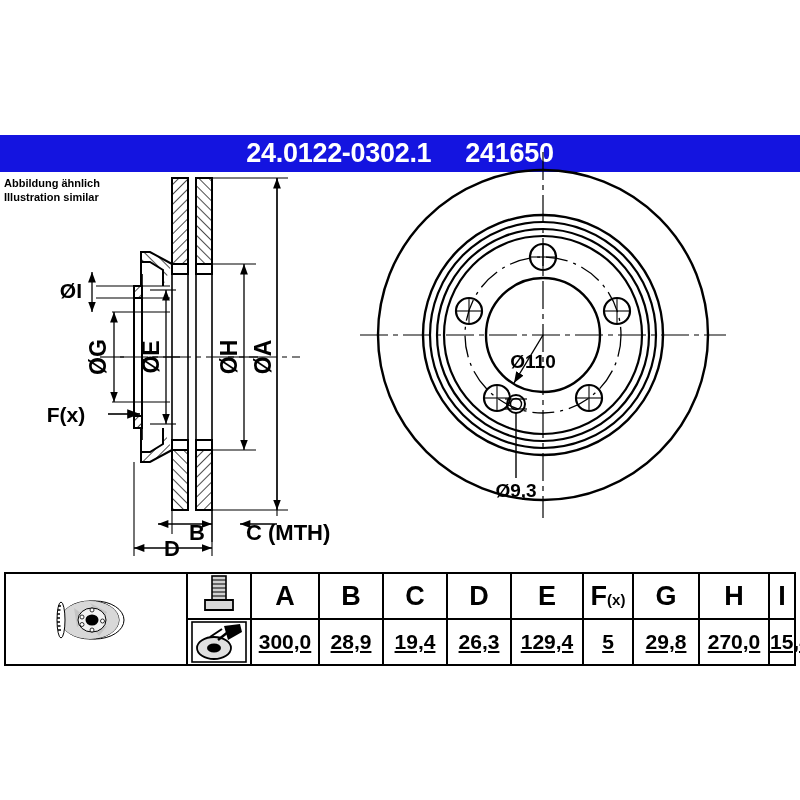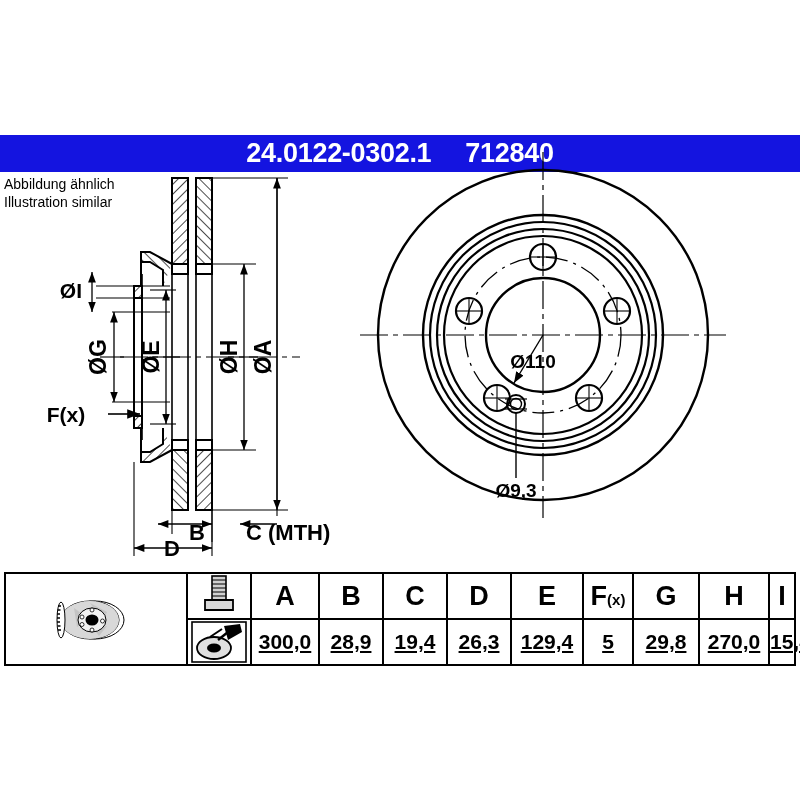--- a/index.html
+++ b/index.html
@@ -42,22 +42,22 @@
     letter-spacing: -0.3px;
     line-height: 1;
     white-space: nowrap;
   }
 
   
   #illus-note {
     position: absolute;
     left: 4px;
     top: 176px;
-    font-size: 14px;
-    font-weight: normal;
+    font-size: 11px;
+    font-weight: bold;
     color: #000000;
     line-height: 1.28;
     white-space: nowrap;
   }
 
   
   #drawing {
     position: absolute;
     left: 0;
     top: 0;
@@ -90,21 +90,21 @@
   #spec-table td.icon-cell { padding: 0; }
   .icon-box { display:block; width:100%; height:100%; }
 </style>
 </head>
 <body>
 
 <div id="sheet">
 
   <div id="header-banner">
     <span class="hdr-text">24.0122-0302.1</span>
-    <span class="hdr-text">712840</span>
+    <span class="hdr-text">241650</span>
   </div>
 
   <div id="illus-note">
     <div>Abbildung ähnlich</div>
     <div>Illustration similar</div>
   </div>
 
   <svg id="drawing" viewBox="0 0 800 800">
     <defs>
       <pattern id="hatchR" width="7" height="7" patternTransform="rotate(45)" patternUnits="userSpaceOnUse">

